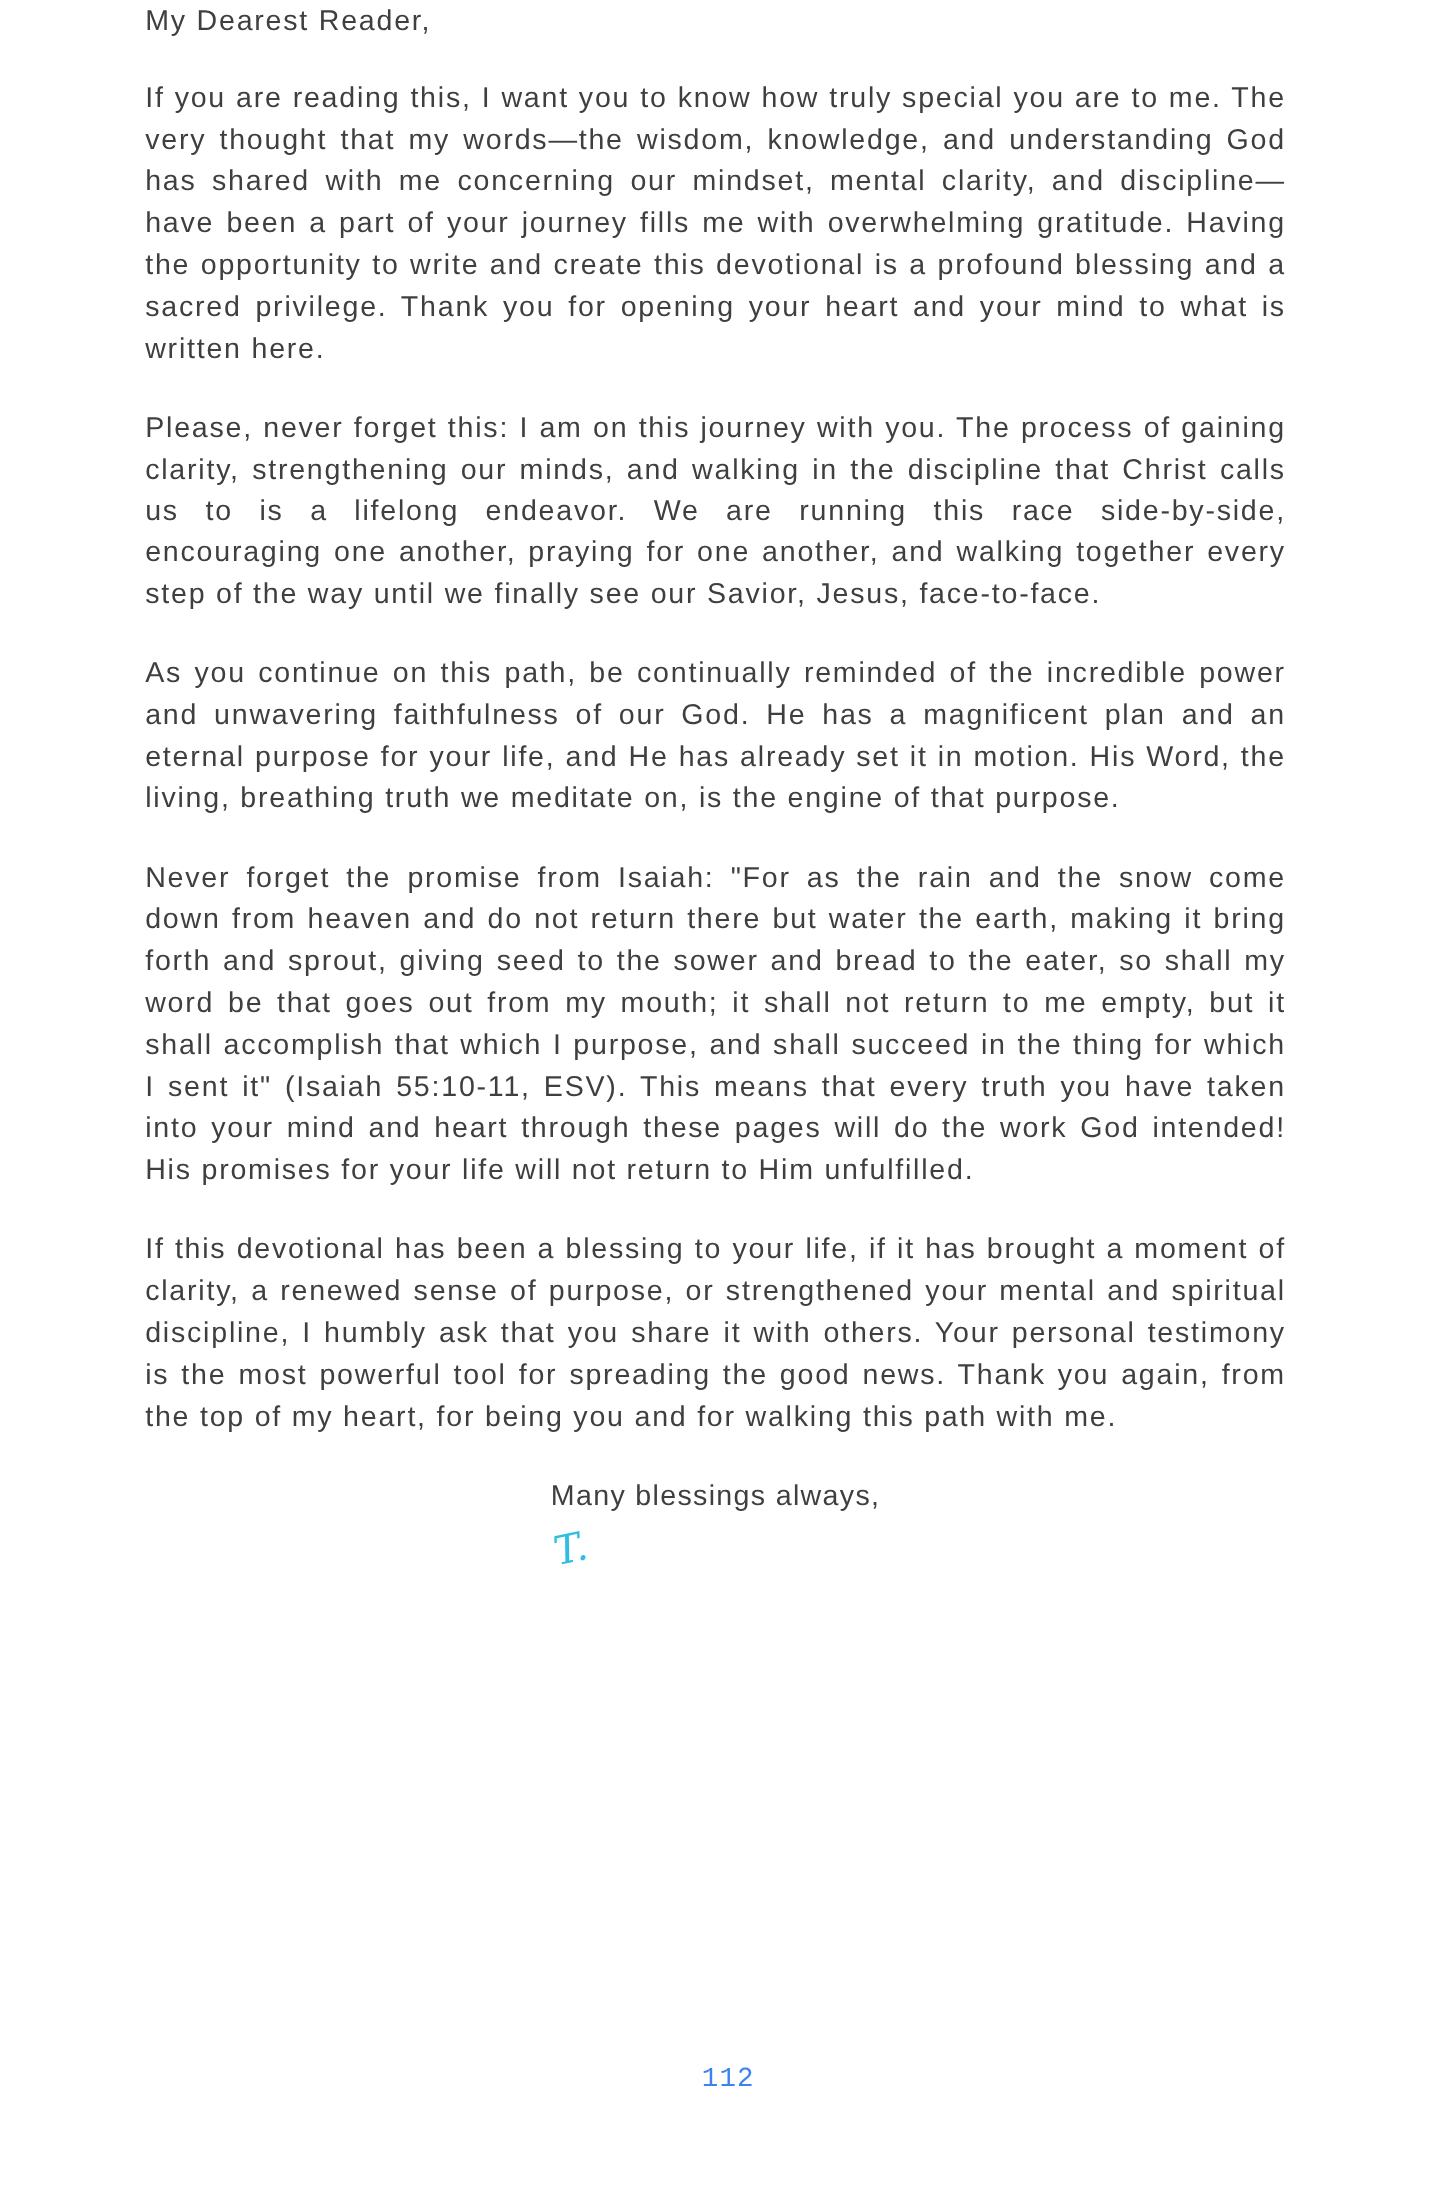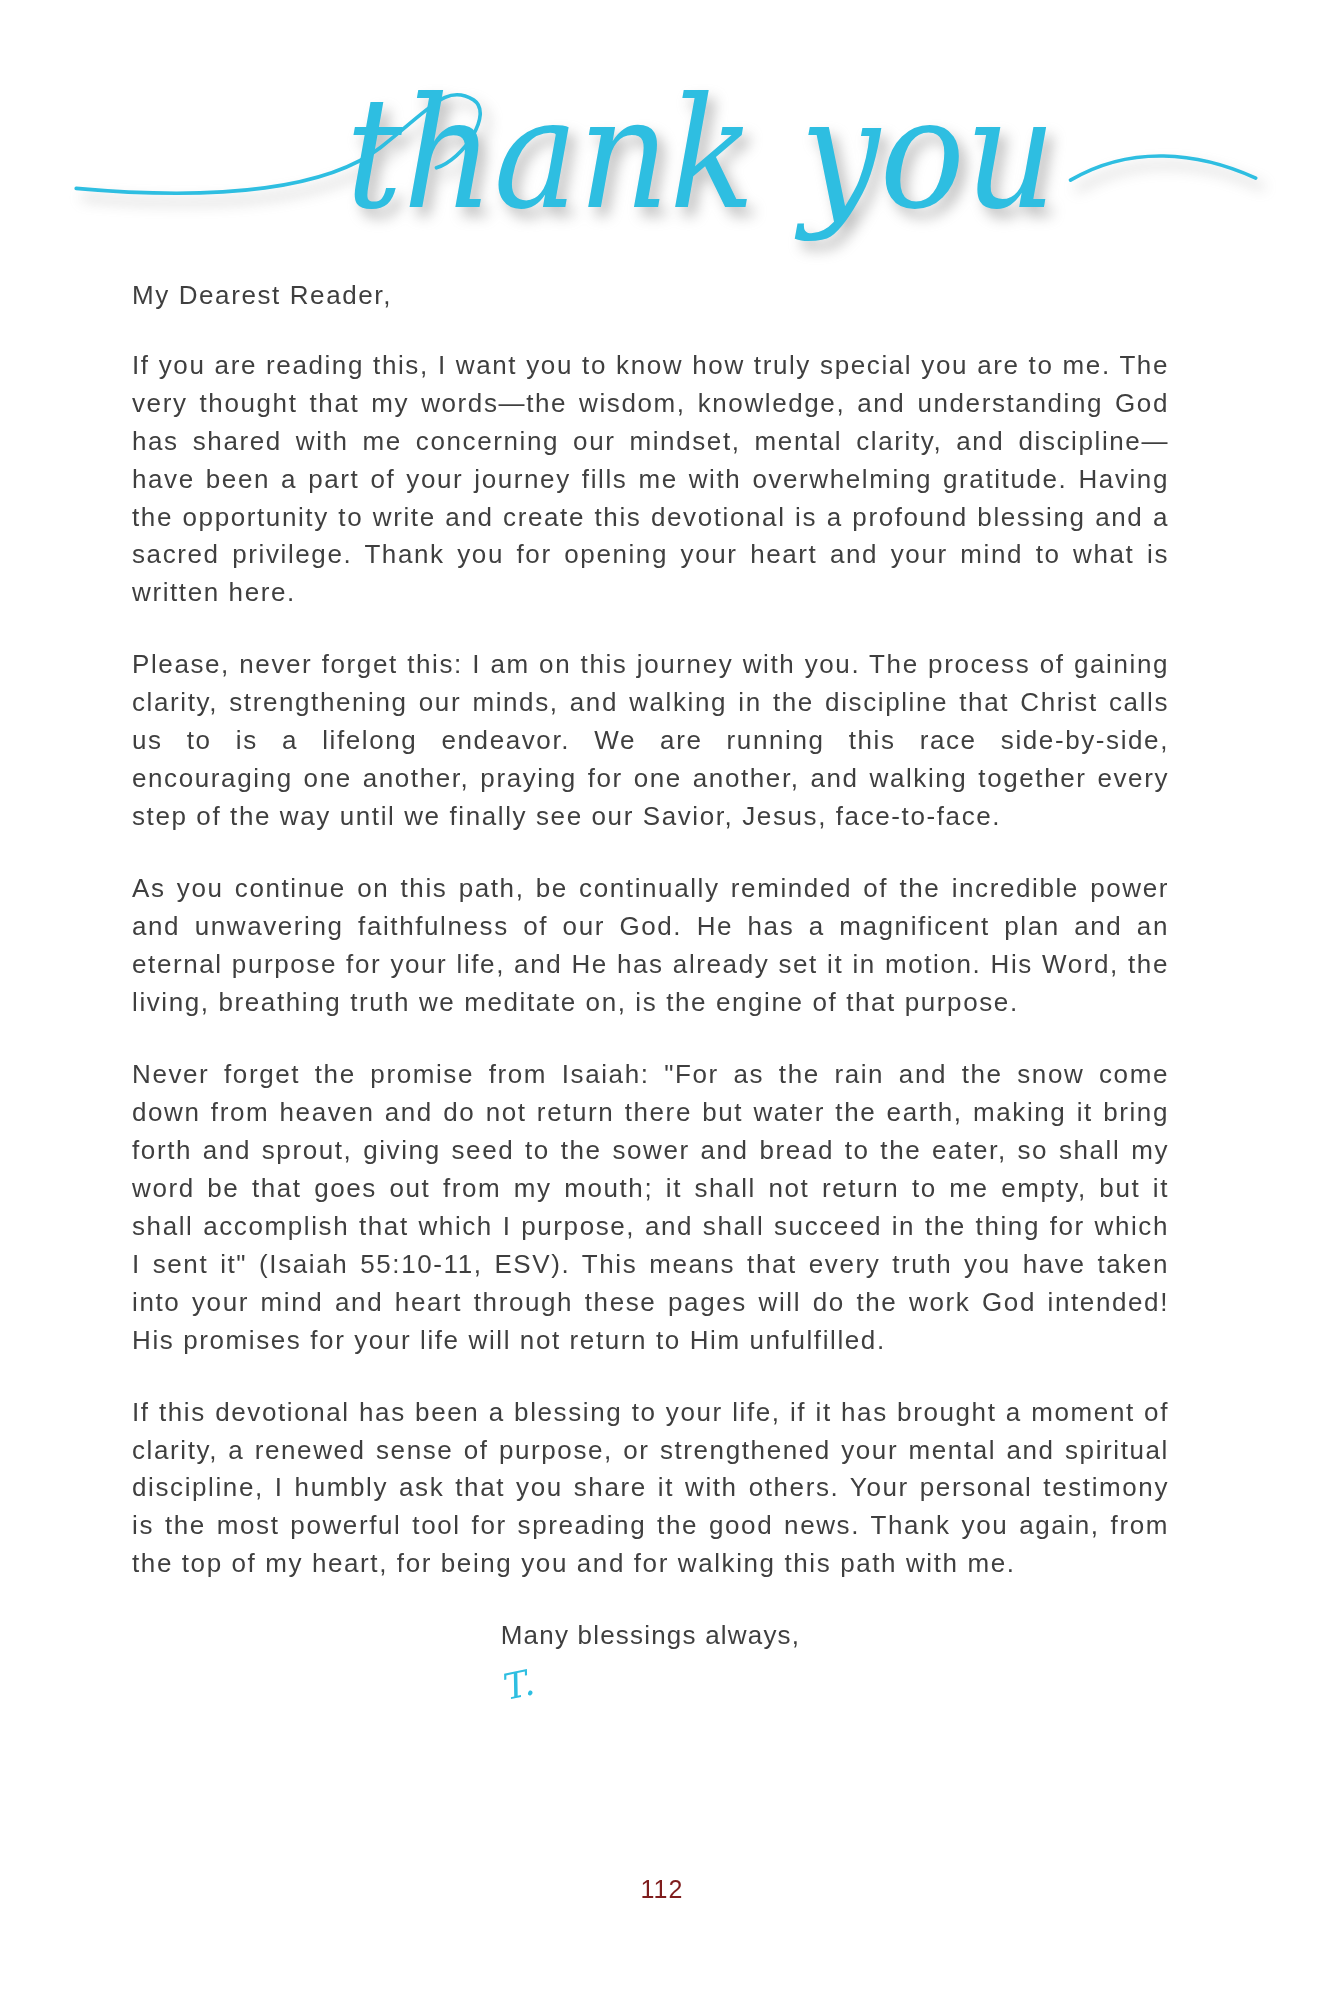--- a/index.html
+++ b/index.html
@@ -56,37 +56,31 @@
     font-style: italic;
     font-size: 36px;
     letter-spacing: 0;
   }
   .page-number {
     position: absolute;
     left: 0;
     right: 0;
     bottom: 96px;
     text-align: center;
-    color: #7f1d1d;
+    color: #3b82f6;
     font-size: 25px;
     letter-spacing: 1px;
+    font-family: Liberation Mono, monospace;
   }
 </style>
 </head>
 <body>
 
 <div class="page">
 
-  <div class="script-wrap">
-    <svg class="script-svg" viewBox="0 0 1160 230" xmlns="http://www.w3.org/2000/svg">
-      <path d="M6 150 C 150 163, 252 149, 302 110 S 366 48, 392 64 C 412 77, 382 122, 356 130" fill="none" stroke="currentColor" stroke-width="3.5" stroke-linecap="round"></path>
-      <text x="268" y="168" font-size="150" fill="currentColor" textLength="690" lengthAdjust="spacingAndGlyphs">thank you</text>
-      <path d="M972 142 C 1030 108, 1095 114, 1152 140" fill="none" stroke="currentColor" stroke-width="3.5" stroke-linecap="round"></path>
-    </svg>
-  </div>
 
   <div class="letter">
     <p class="salutation">My Dearest Reader,</p>
 
     <p class="para">If you are reading this, I want you to know how truly special you are to me. The very thought that my words—the wisdom, knowledge, and understanding God has shared with me concerning our mindset, mental clarity, and discipline—have been a part of your journey fills me with overwhelming gratitude. Having the opportunity to write and create this devotional is a profound blessing and a sacred privilege. Thank you for opening your heart and your mind to what is written here.</p>
     <p class="para">Please, never forget this: I am on this journey with you. The process of gaining clarity, strengthening our minds, and walking in the discipline that Christ calls us to is a lifelong endeavor. We are running this race side-by-side, encouraging one another, praying for one another, and walking together every step of the way until we finally see our Savior, Jesus, face-to-face.</p>
     <p class="para">As you continue on this path, be continually reminded of the incredible power and unwavering faithfulness of our God. He has a magnificent plan and an eternal purpose for your life, and He has already set it in motion. His Word, the living, breathing truth we meditate on, is the engine of that purpose.</p>
     <p class="para">Never forget the promise from Isaiah: "For as the rain and the snow come down from heaven and do not return there but water the earth, making it bring forth and sprout, giving seed to the sower and bread to the eater, so shall my word be that goes out from my mouth; it shall not return to me empty, but it shall accomplish that which I purpose, and shall succeed in the thing for which I sent it" (Isaiah 55:10-11, ESV). This means that every truth you have taken into your mind and heart through these pages will do the work God intended! His promises for your life will not return to Him unfulfilled.</p>
     <p class="para">If this devotional has been a blessing to your life, if it has brought a moment of clarity, a renewed sense of purpose, or strengthened your mental and spiritual discipline, I humbly ask that you share it with others. Your personal testimony is the most powerful tool for spreading the good news. Thank you again, from the top of my heart, for being you and for walking this path with me.</p>
 

